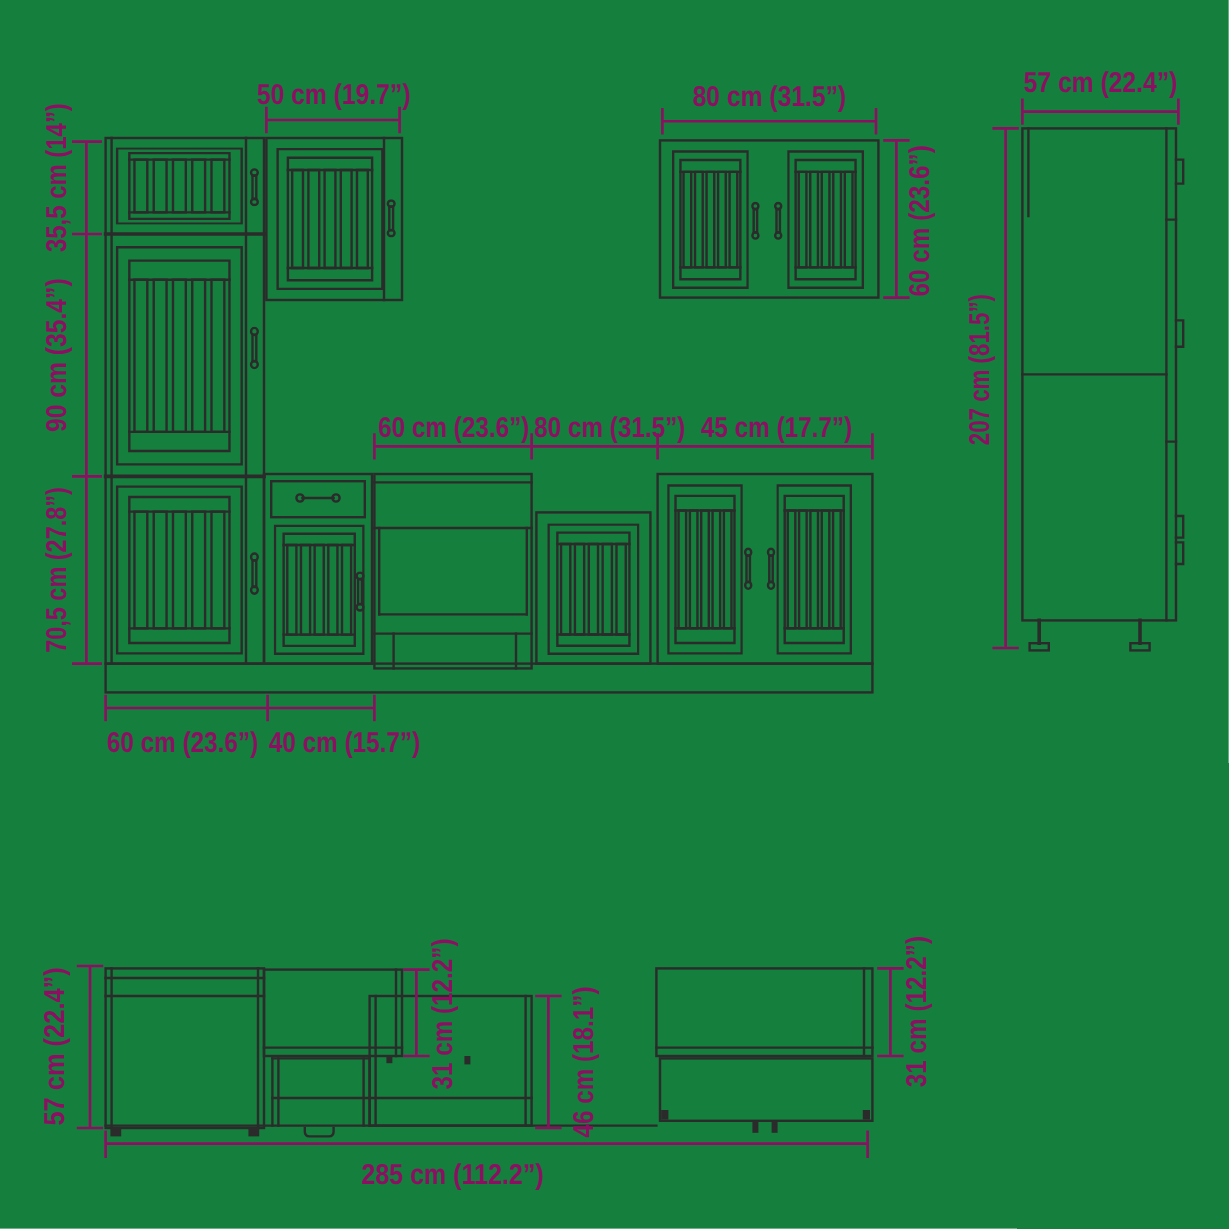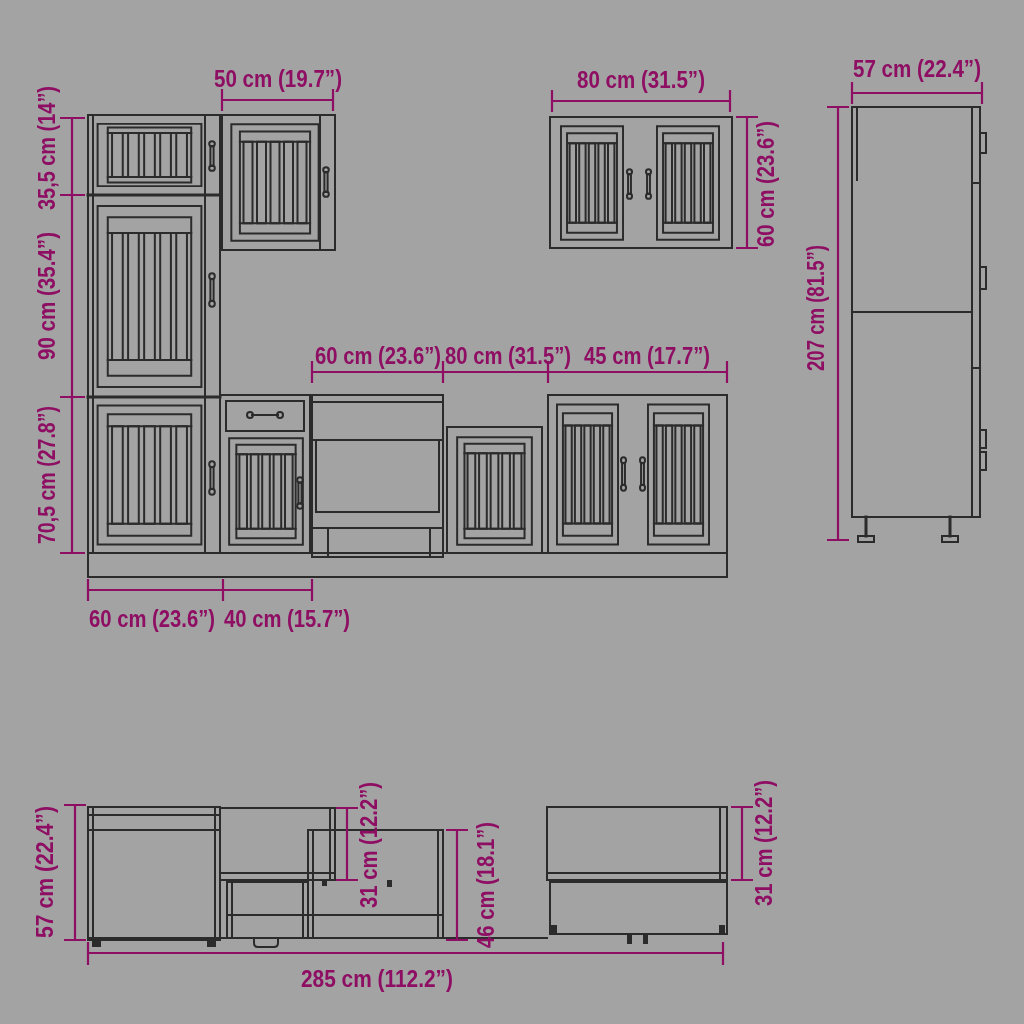--- a/index.html
+++ b/index.html
@@ -1,16 +1,16 @@
 <!DOCTYPE html>
 <html><head>
 <meta charset="utf-8">
 <style>
   html,body{margin:0;padding:0;background:#ffffff;}
-  .stage{position:relative;width:1024px;height:1024px;background:#a3a3a3;overflow:hidden;}
+  .stage{position:relative;width:1024px;height:1024px;background:#15803d;overflow:hidden;}
   svg{display:block;}
   svg text{
     font-family:"Liberation Sans",sans-serif;
     font-weight:bold;
     font-size:24px;
     fill:#8E0E63;
   }
   .ln{stroke:#2B2B2B;stroke-width:2;fill:none;stroke-linecap:square;}
   .ln3{stroke-width:3;}
   .solid{fill:#2B2B2B;stroke:none;}

